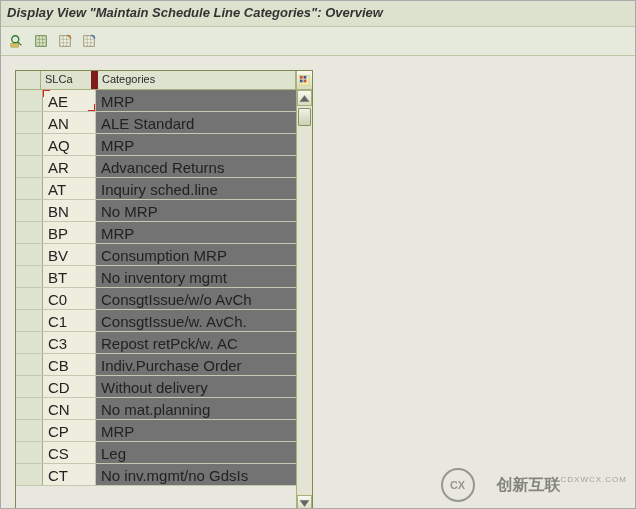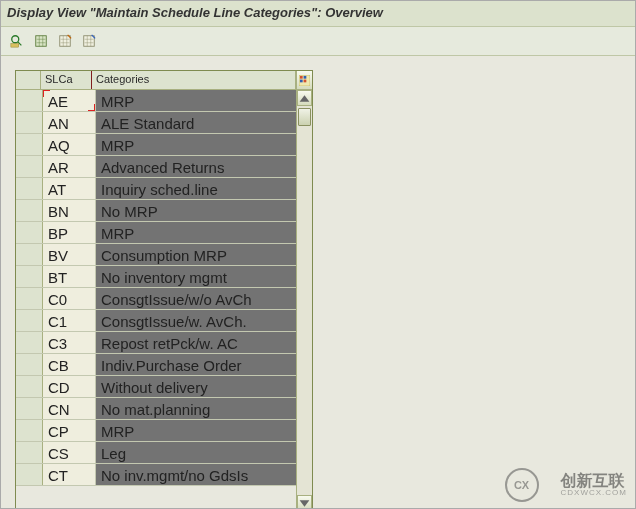--- a/index.html
+++ b/index.html
@@ -51,21 +51,21 @@
     background: #e8e8de;
     position: relative;
   }
   .grid-header-row {
     display: flex;
     background: #dde3cf;
     border-bottom: 1px solid #a8b080;
     position: relative;
   }
   .col-sel { width: 16px; border-right: 1px solid #a8b080; }
-  .col-sl  { width: 42px; border-right: 1px solid #7f1d1d; }
+  .col-sl  { width: 42px; border-right: 7px solid #7f1d1d; }
   .col-desc{ flex: 1; border-right: 1px solid #a8b080; }
   .hdr-cell {
     padding: 2px 4px;
     font-size: 11px;
     color: #2a2a2a;
     white-space: nowrap;
     overflow: hidden;
   }
   .cfg-btn {
     width: 15px;
@@ -177,21 +177,21 @@
     display: flex;
     align-items: center;
     justify-content: center;
     font-size: 11px;
     font-weight: bold;
     color: #555;
     font-family: Arial, sans-serif;
   }
   .watermark .txt-block {
     display: flex;
-    flex-direction: column;
+    flex-direction: row;
     line-height: 1.1;
   }
   .watermark .cn {
     font-size: 16px;
     font-weight: bold;
     color: #333;
     font-family: "Microsoft YaHei","Hiragino Sans GB",sans-serif;
   }
   .watermark .en {
     font-size: 8px;

